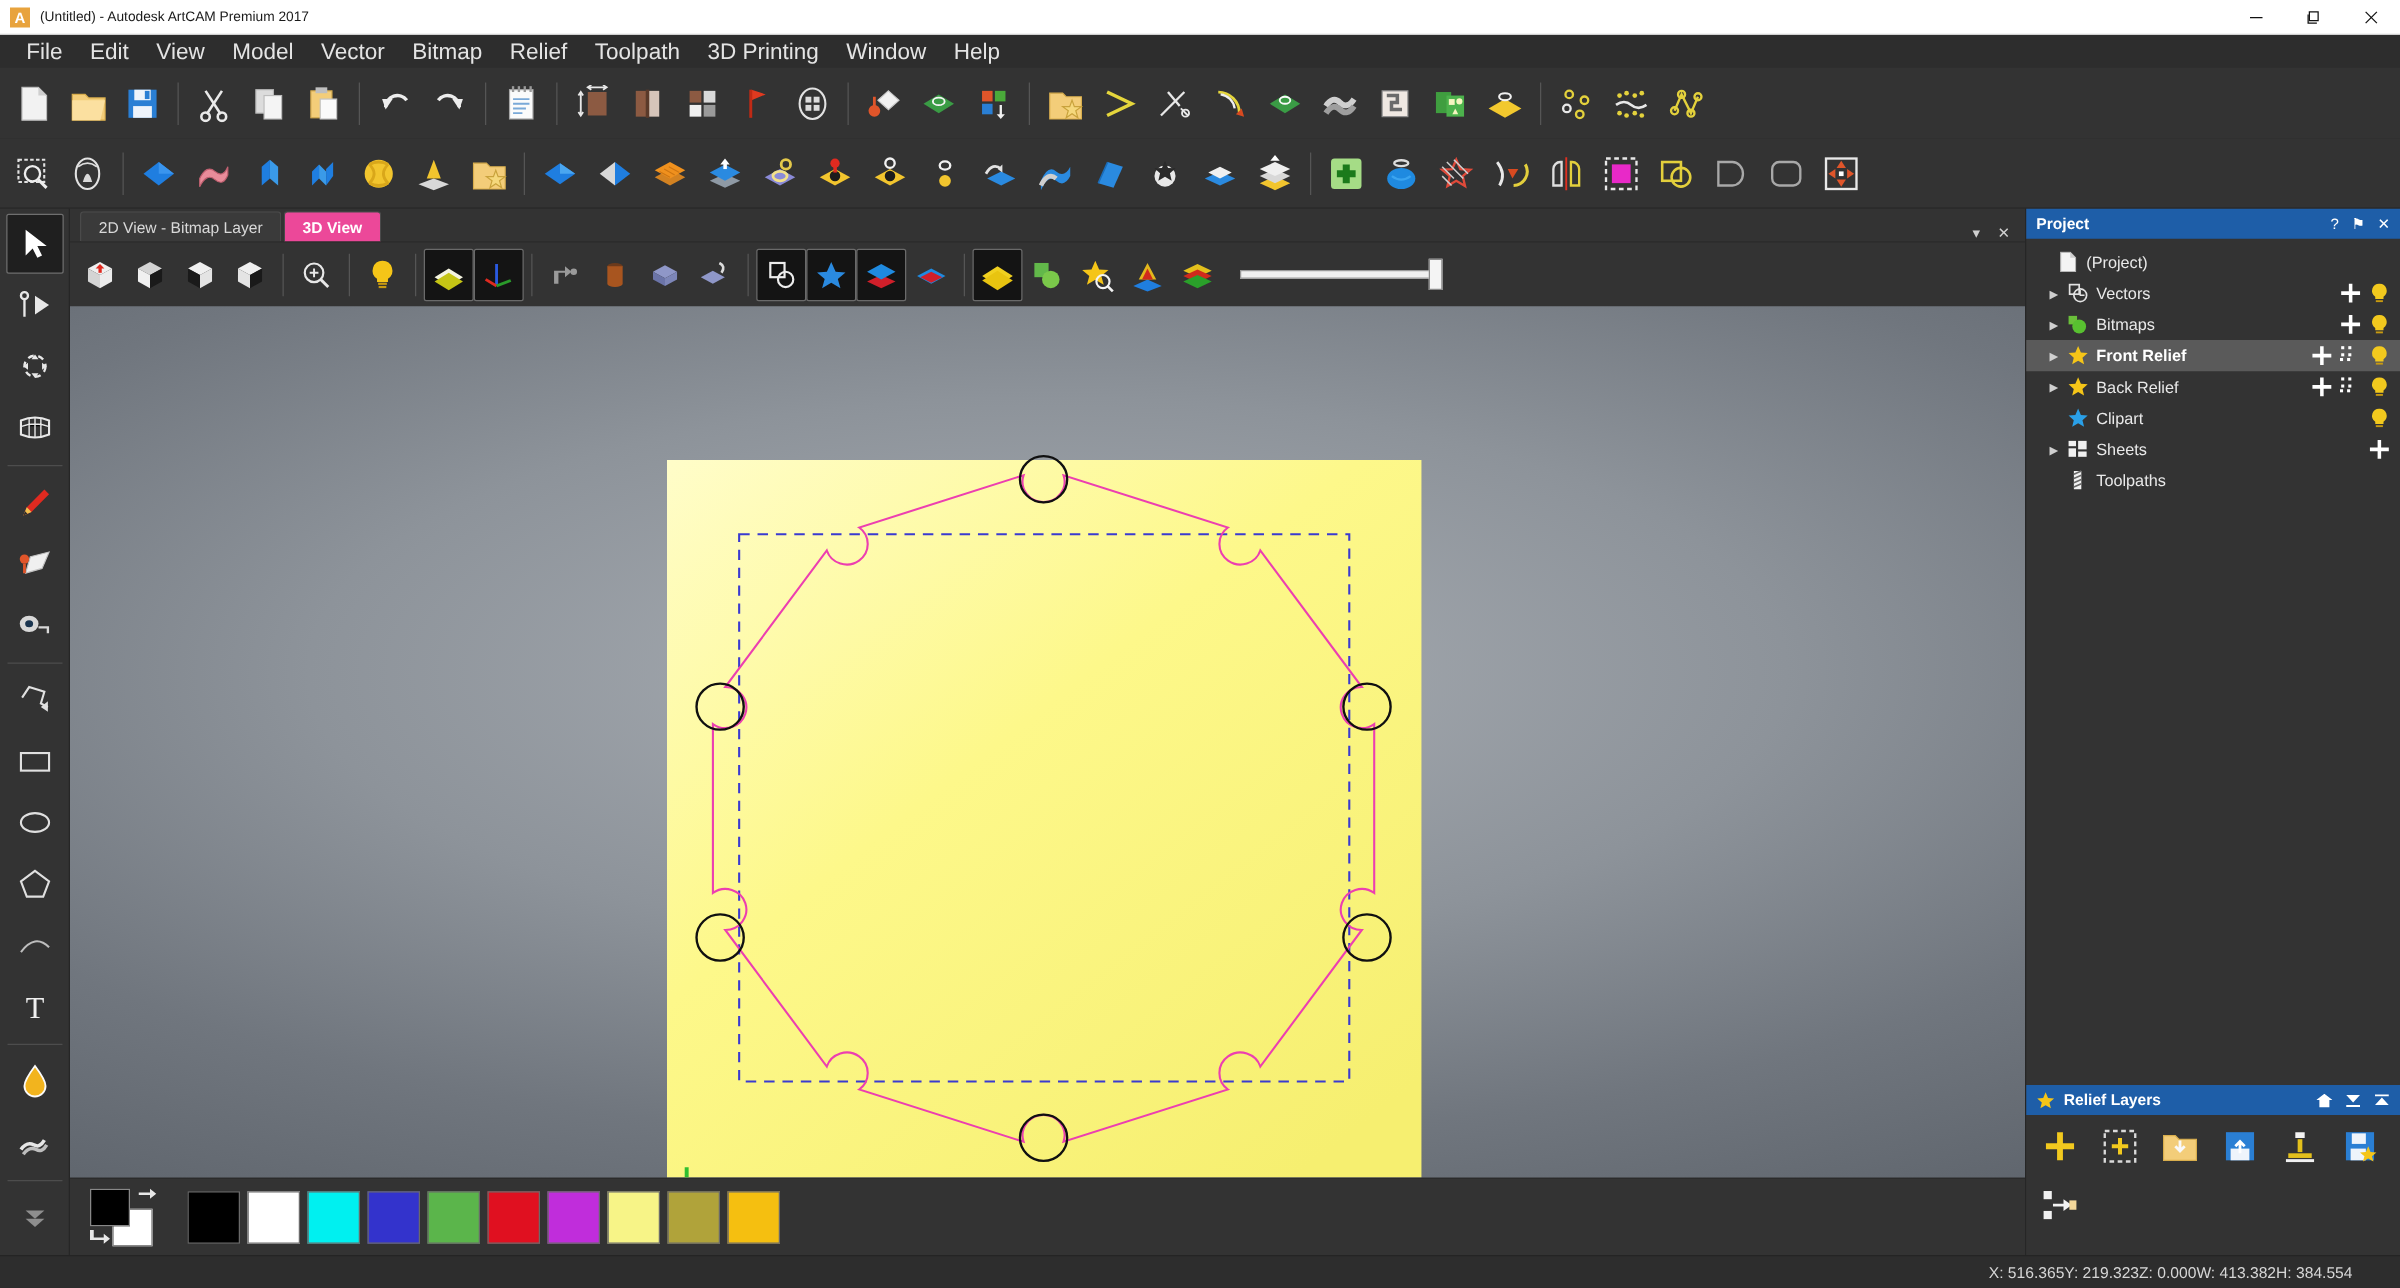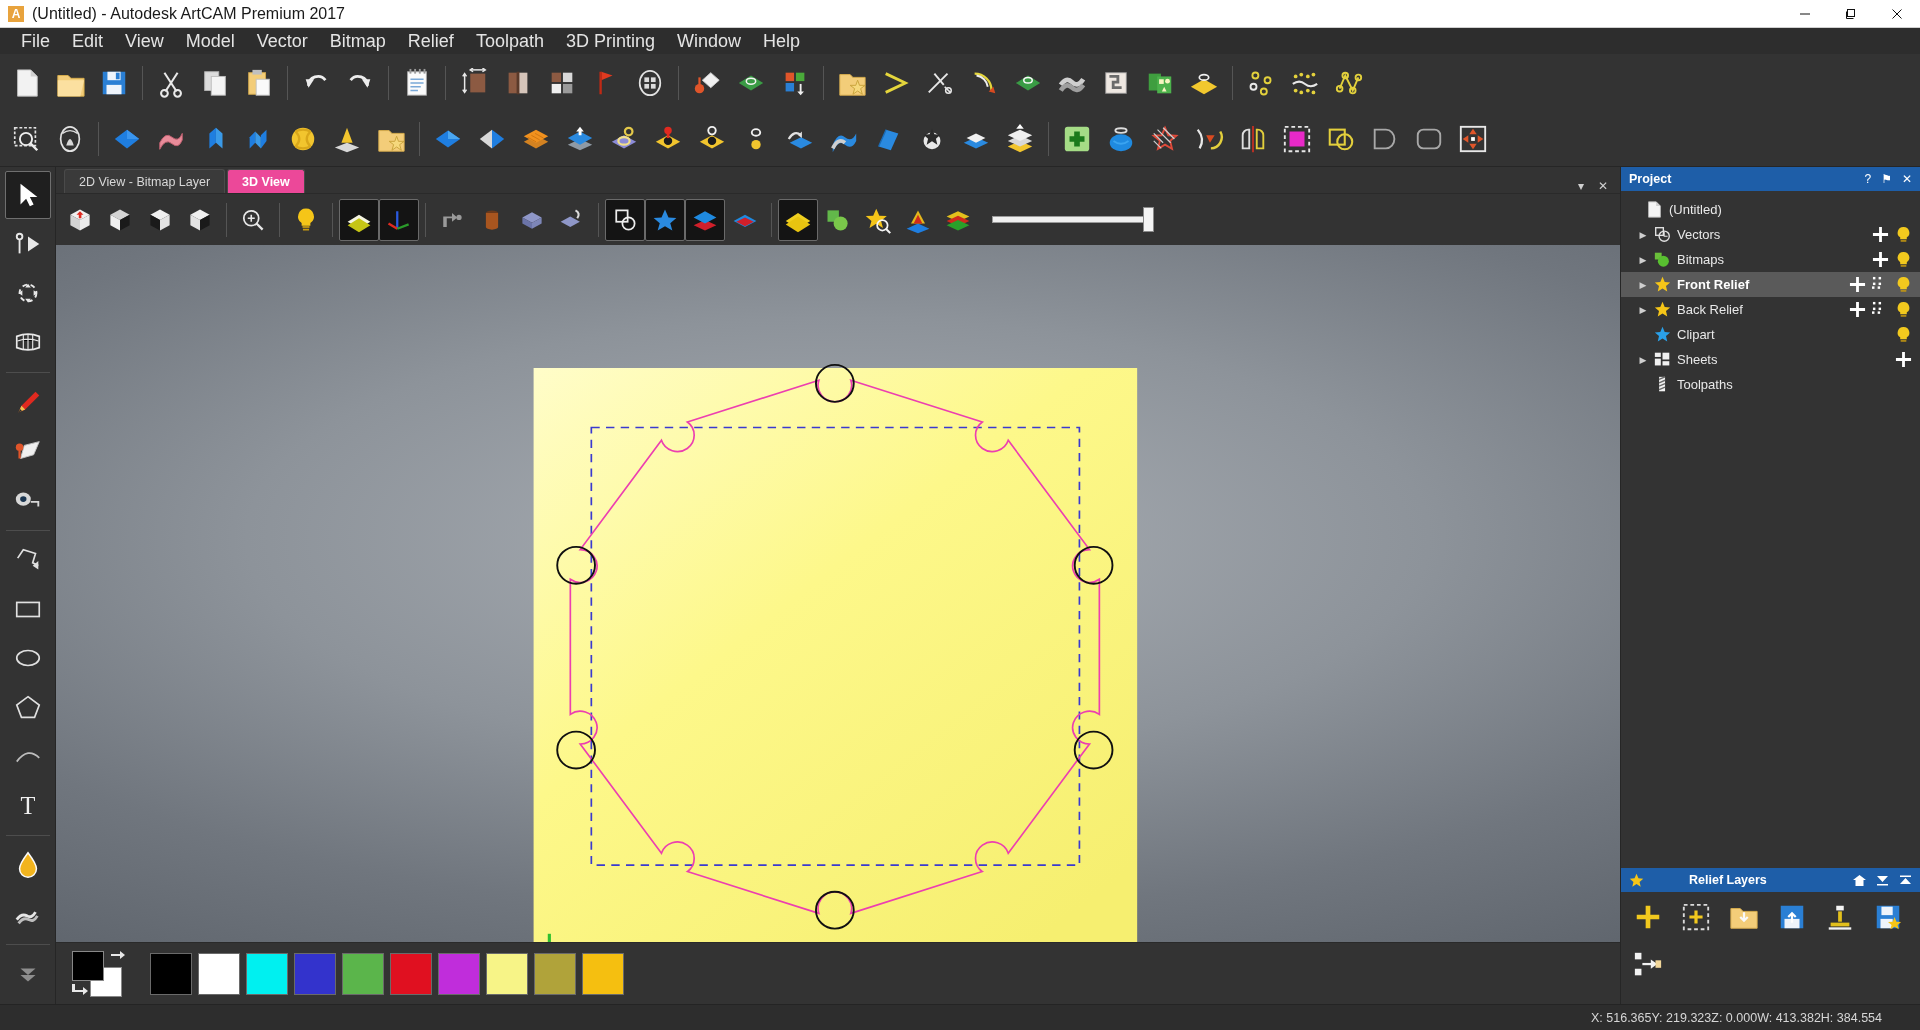--- a/index.html
+++ b/index.html
@@ -4,21 +4,21 @@
 <style>
   * { box-sizing: border-box; margin:0; padding:0; }
   html,body{ width:1920px; height:1030px; overflow:hidden; background:#2b2b2b;
     font-family:"Liberation Sans", sans-serif; }
 
   
   #titlebar{ height:28px; background:#ffffff; display:flex; align-items:center;
     border-bottom:1px solid #d0d0d0; }
   #app-logo{ width:16px;height:16px;margin:0 8px 0 8px;background:#e8a33d;
     color:#fff;font-size:12px;font-weight:bold;line-height:16px;text-align:center;}
-  #title-text{ font-size:16px; color:#1a1a1a; }
+  #title-text{ font-size:11px; color:#1a1a1a; }
   #winbtns{ margin-left:auto; display:flex; height:28px; }
   .winbtn{ width:46px;height:28px;display:flex;align-items:center;justify-content:center;
     color:#202020;font-size:13px;}
 
   
   #menubar{ height:26px; background:#2d2d2d; display:flex; align-items:center;
     padding-left:10px; }
   .menu-item{ font-size:18px; color:#e4e4e4; padding:4px 11px; cursor:default; }
 
   
@@ -65,21 +65,21 @@
 
   #palette{ height:62px;background:#333;display:flex;align-items:center;padding-left:14px;
     border-top:1px solid #2a2a2a; }
   .swatch{ width:42px;height:42px;border:1px solid #6a6a6a;margin-right:6px; }
   #fgbg{ position:relative;width:58px;height:46px;margin-right:22px; }
 
   
   #right{ width:300px; background:#333; border-left:1px solid #262626;
     display:flex; flex-direction:column; }
   .panel-head{ height:24px; background:#1e5ea8; display:flex;align-items:center;
-    padding:0 8px; color:#fff; font-size:12.5px; font-weight:bold;gap:38px; }
+    padding:0 8px; color:#fff; font-size:12.5px; font-weight:bold; }
   .panel-head .ph-ctl{ margin-left:auto; display:flex;gap:10px;align-items:center;
     font-size:12px; font-weight:normal; }
   .tree{ padding:6px 0 0 0; }
   .trow{ height:25px; display:flex; align-items:center; padding:0 6px; position:relative; }
   .trow.selected{ background:#5a5a5a; }
   .trow .arrow{ width:16px;text-align:center;color:#cfcfcf;font-size:9px; }
   .trow .ticon{ width:22px;display:flex;align-items:center;justify-content:center; }
   .trow .tlabel{ font-size:13px;color:#e9e9e9;padding-left:4px;white-space:nowrap; }
   .trow.selected .tlabel{ font-weight:bold;color:#fff; }
   .trow .tactions{ margin-left:auto;display:flex;align-items:center;gap:6px;padding-right:2px; }
@@ -955,21 +955,21 @@
     </div>
     <div class="tree" id="project-tree">
         <div class="trow" style="padding-left: 6px;">
           <div class="arrow"></div>
           <div class="ticon">
             <svg width="17" height="17" viewBox="0 0 20 20">
               <path d="M3 1 h9 l5 5 v13 h-14z" fill="#f4f4f4" stroke="#b8b8b8"></path>
               <path d="M12 1 v5 h5z" fill="#cfcfcf"></path>
             </svg>
           </div>
-          <div class="tlabel">(Untitled)</div>
+          <div class="tlabel">(Project)</div>
           <div class="tactions"></div>
         </div>
         <div class="trow" style="padding-left: 14px;">
           <div class="arrow">▶</div>
           <div class="ticon">
             <svg width="17" height="17" viewBox="0 0 20 20">
               <rect x="2" y="2" width="9" height="9" fill="none" stroke="#e2e2e2" stroke-width="1.6"></rect>
               <circle cx="12" cy="12" r="6" fill="none" stroke="#e2e2e2" stroke-width="1.6"></circle>
               <path d="M12 7 v5 h4" stroke="#e2e2e2" stroke-width="1.2" fill="none"></path>
             </svg>

